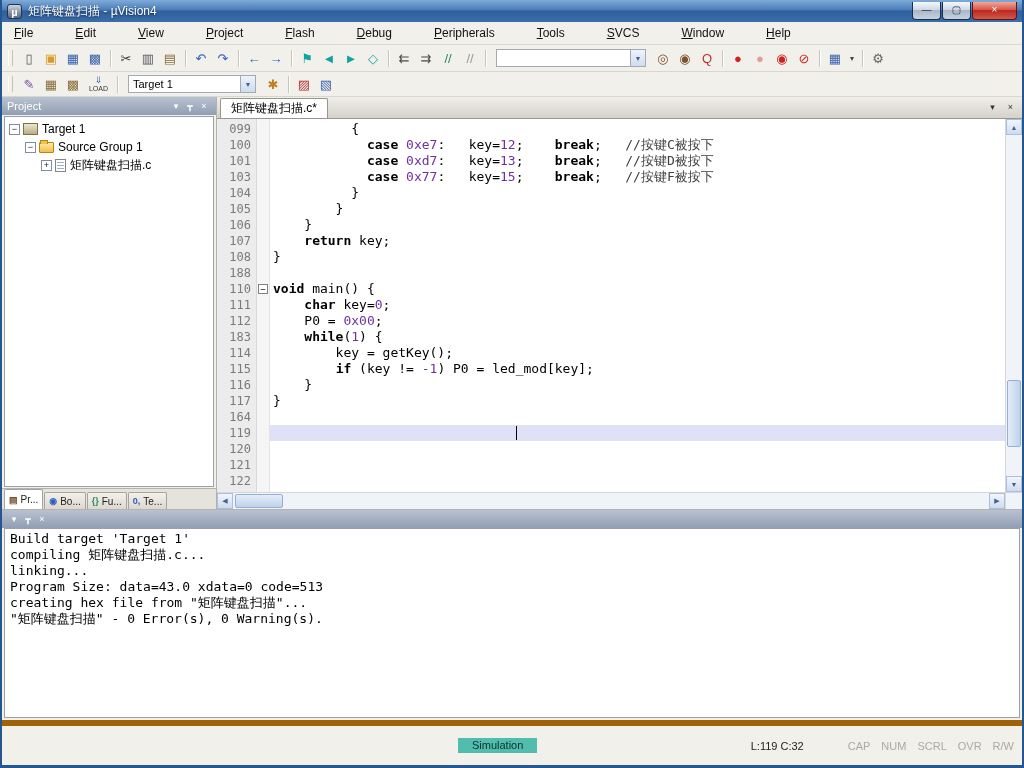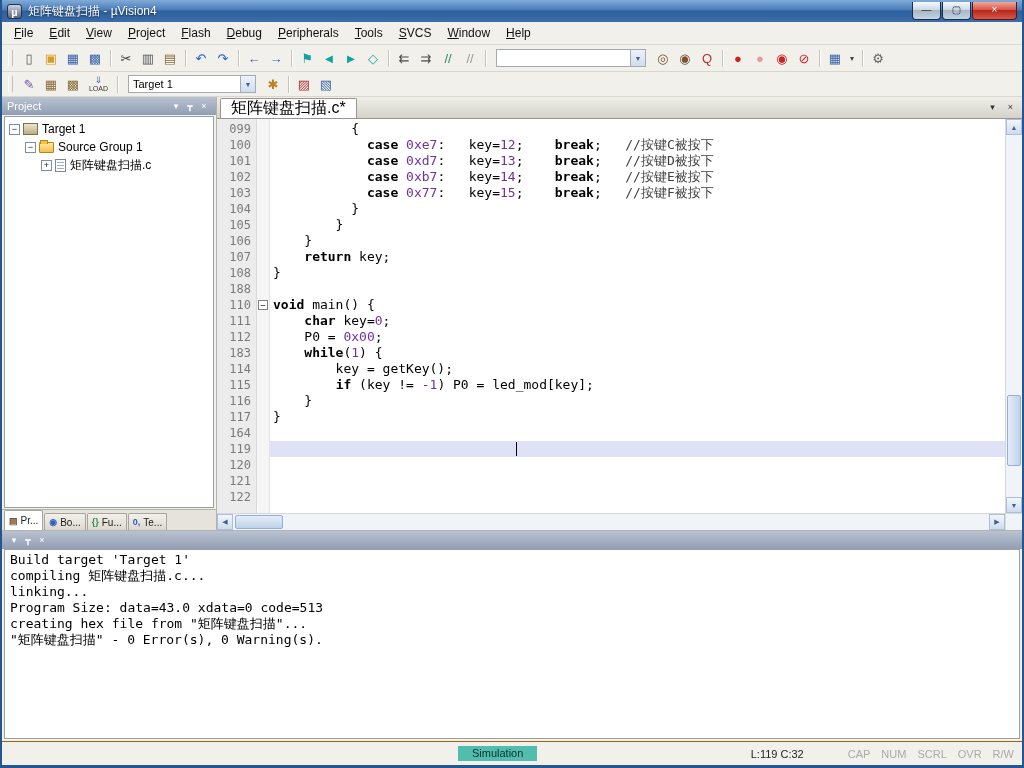--- a/index.html
+++ b/index.html
@@ -15,21 +15,21 @@
     text-align:center;line-height:14px;background:linear-gradient(#cdd4e0,#5a6578);border:1px solid #24344c;}
   .title{color:#fff;margin-left:6px;text-shadow:0 1px 2px rgba(0,0,0,.65);}
   .capbtns{margin-left:auto;display:flex;}
   .capbtn{width:29px;height:18px;margin-left:1px;border:1px solid #173051;border-top:none;
     border-radius:0 0 4px 4px;text-align:center;line-height:16px;font-size:10px;color:#26374e;
     background:linear-gradient(#f6f9fc,#cfd8e4 45%,#a9b7c8 50%,#c6d3df);}
   .capbtn.close{width:45px;color:#fff;border-color:#5e150f;
     background:linear-gradient(#f0a898,#d9564a 45%,#b8291f 50%,#d4574a);}
 
   
-  .menubar{flex:0 0 23px;display:flex;align-items:center;padding:0 4px;background:#f1f0ea;border-bottom:1px solid #dbd9d1;}
+  .menubar{flex:0 0 23px;display:flex;align-items:center;padding:0 4px;background:#f1f0ea;border-bottom:1px solid #dbd9d1;gap:26px;}
   .menu-item{padding:2px 8px;color:#111;}
   .menu-item::first-letter{text-decoration:underline;}
   .toolbar{display:flex;align-items:center;background:#f1f0ea;border-bottom:1px solid #d8d6ce;padding:0 6px;}
   .toolbar::before{content:"";width:3px;height:16px;margin-right:5px;border-left:1px solid #fff;border-right:1px solid #c3c1b9;}
   .tb1{flex:0 0 27px;}
   .tb2{flex:0 0 25px;}
   .tbi{min-width:20px;height:19px;display:inline-flex;align-items:center;justify-content:center;
     font-size:13px;margin:0 1px;cursor:default;}
   .tbi.small{min-width:10px;font-size:8px;}
   .tbsep{width:1px;height:17px;background:#c6c4bc;box-shadow:1px 0 0 #fff;margin:0 4px;}
@@ -64,21 +64,21 @@
   .panel-tabs{flex:0 0 21px;display:flex;align-items:flex-end;background:#e6e3dc;border-top:1px solid #b4b2aa;padding:0 0 0 2px;}
   .ptab{height:17px;display:flex;align-items:center;padding:0 4px;margin-right:1px;font-size:10px;color:#222;
     border:1px solid #a6a49c;border-bottom:none;border-radius:2px 2px 0 0;background:linear-gradient(#f2f0ea,#dcd8cf);}
   .ptab.active{background:#fff;height:20px;}
   .ptab-icon{font-size:9px;font-weight:bold;margin-right:3px;}
 
   
   .editor-area{flex:1;display:flex;flex-direction:column;min-width:0;background:#fff;}
   .tabbar{flex:0 0 22px;position:relative;display:flex;align-items:flex-end;padding-left:3px;
     background:linear-gradient(#efeee9,#d5d2c9);border-bottom:1px solid #98968e;}
-  .tab{height:20px;display:flex;align-items:center;padding:0 10px;font-size:16px;background:#fff;
+  .tab{height:20px;display:flex;align-items:center;padding:0 10px;font-size:12px;background:#fff;
     border:1px solid #98968e;border-bottom:none;border-radius:2px 2px 0 0;}
   .tabbar-right{position:absolute;right:5px;top:4px;display:flex;gap:5px;}
   .tbr-btn{width:13px;height:13px;font-size:9px;line-height:13px;text-align:center;color:#333;}
   .editor-wrap{flex:1;position:relative;min-height:0;overflow:hidden;}
   .code-area{position:absolute;left:0;top:0;right:17px;bottom:0;overflow:hidden;background:#fff;
     font-family:"DejaVu Sans Mono",monospace;font-size:13px;line-height:16px;padding-top:2px;}
   .gutter-bg{position:absolute;left:0;top:0;bottom:0;width:40px;background:#ececec;border-right:1px solid #d9d9d9;z-index:0;}
   .foldm-bg{position:absolute;left:41px;top:0;bottom:0;width:12px;background:#f5f5f5;border-right:1px solid #e4e4e4;z-index:0;}
   .line{display:flex;height:16px;position:relative;z-index:1;}
   .lnum{flex:0 0 40px;background:#ececec;border-right:1px solid #d9d9d9;color:#7a7a7a;
@@ -110,22 +110,22 @@
   .hs-thumb{position:absolute;top:1px;bottom:1px;left:18px;width:48px;border:1px solid #94b0d4;border-radius:2px;
     background:linear-gradient(#e4edf8,#bfd2ea);}
   .sb-corner{flex:0 0 17px;background:#f0f3f7;border-left:1px solid #d8d8d8;}
 
   
   .build-output{flex:0 0 211px;display:flex;flex-direction:column;border-top:1px solid #b4b2aa;background:#f1f0ea;}
   .bo-content{flex:1;background:#fff;border:1px solid #98a0ac;margin:0 2px 2px;padding:2px 5px;overflow:hidden;
     font-family:"DejaVu Sans Mono",monospace;font-size:13px;line-height:16px;color:#000;white-space:pre;}
 
   
-  .statusbar{flex:0 0 18px;display:flex;align-items:center;background:#f1f0ea;border-top:1px solid #a16207;
-    font-size:11px;color:#222;padding:4px 8px;}
+  .statusbar{flex:0 0 18px;display:flex;align-items:center;background:#f1f0ea;border-top:6px solid #a16207;
+    font-size:11px;color:#222;padding:12px 8px;}
   .sim{margin-left:448px;background:#52bdae;color:#05332c;padding:1px 14px;line-height:13px;}
   .pos{margin-left:auto;margin-right:44px;}
   .flags{display:flex;gap:11px;color:#a9a9a9;}
 </style>
 </head>
 <body>
 
 <div id="win">
 
   <div class="titlebar">
@@ -287,25 +287,20 @@
                 <span class="lnum">100</span>
                 <span class="foldm"></span>
                 <span class="codetext"><span class="tk-p">            </span><span class="tk-k">case</span><span class="tk-p"> </span><span class="tk-m">0xe7</span><span class="tk-p">:   key=</span><span class="tk-m">12</span><span class="tk-p">;    </span><span class="tk-k">break</span><span class="tk-p">;   </span><span class="tk-c">//按键C被按下</span></span>
               </div>
               <div class="line">
                 <span class="lnum">101</span>
                 <span class="foldm"></span>
                 <span class="codetext"><span class="tk-p">            </span><span class="tk-k">case</span><span class="tk-p"> </span><span class="tk-m">0xd7</span><span class="tk-p">:   key=</span><span class="tk-m">13</span><span class="tk-p">;    </span><span class="tk-k">break</span><span class="tk-p">;   </span><span class="tk-c">//按键D被按下</span></span>
               </div>
               <div class="line">
-                <span class="lnum">102</span>
-                <span class="foldm"></span>
-                <span class="codetext"><span class="tk-p">            </span><span class="tk-k">case</span><span class="tk-p"> </span><span class="tk-m">0xb7</span><span class="tk-p">:   key=</span><span class="tk-m">14</span><span class="tk-p">;    </span><span class="tk-k">break</span><span class="tk-p">;   </span><span class="tk-c">//按键E被按下</span></span>
-              </div>
-              <div class="line">
                 <span class="lnum">103</span>
                 <span class="foldm"></span>
                 <span class="codetext"><span class="tk-p">            </span><span class="tk-k">case</span><span class="tk-p"> </span><span class="tk-m">0x77</span><span class="tk-p">:   key=</span><span class="tk-m">15</span><span class="tk-p">;    </span><span class="tk-k">break</span><span class="tk-p">;   </span><span class="tk-c">//按键F被按下</span></span>
               </div>
               <div class="line">
                 <span class="lnum">104</span>
                 <span class="foldm"></span>
                 <span class="codetext"><span class="tk-p">          }</span></span>
               </div>
               <div class="line">

